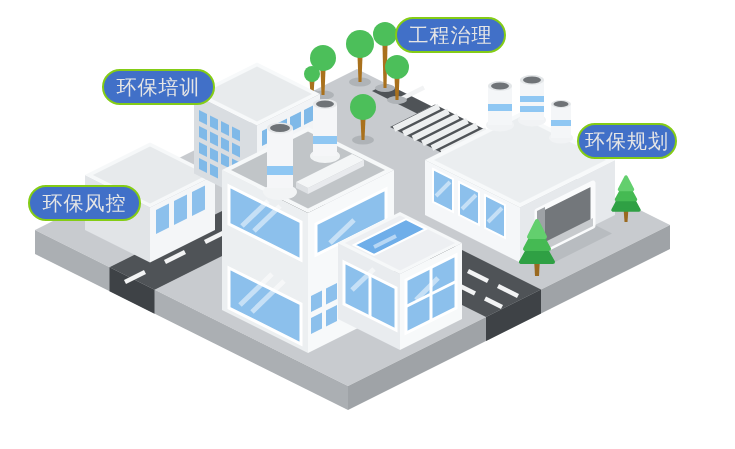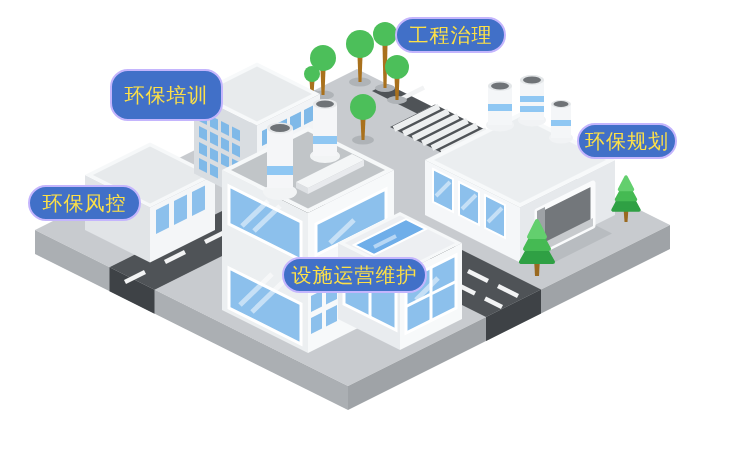--- a/index.html
+++ b/index.html
@@ -1,24 +1,24 @@
 <!DOCTYPE html>
 <html><head>
 <meta charset="utf-8">
 <style>
   html,body{margin:0;padding:0;background:#ffffff;}
   .stage{position:relative;width:735px;height:449px;background:#ffffff;overflow:hidden;
          font-family:"DejaVu Sans","Liberation Sans",sans-serif;}
   .scene{position:absolute;left:0;top:0;}
   .chip{position:absolute;display:flex;align-items:center;justify-content:center;
-        background:#4170C8;border:2px solid #c4b5fd;border-radius:18px;
-        color:#fde047;font-size:20px;letter-spacing:1px;box-sizing:border-box;
+        background:#4170C8;border:2px solid #84cc16;border-radius:18px;
+        color:#e5e5e5;font-size:20px;letter-spacing:1px;box-sizing:border-box;
         cursor:pointer;user-select:none;white-space:nowrap;}
   .chip-gczl{left:395px;top:17px;width:111px;height:36px;}
-  .chip-hbpx{left:110px;top:69px;width:113px;height:52px;}
+  .chip-hbpx{left:102px;top:69px;width:113px;height:36px;}
   .chip-hbgh{left:577px;top:123px;width:100px;height:36px;}
   .chip-hbfk{left:28px;top:185px;width:113px;height:36px;}
   .chip-ssyy{left:282px;top:257px;width:145px;height:36px;}
 </style>
 </head>
 <body>
 
 <div class="stage">
 
 <svg class="scene" width="735" height="449" viewBox="0 0 735 449" xmlns="http://www.w3.org/2000/svg">
@@ -220,14 +220,13 @@
       <polygon points="616.5,199.5 635.5,199.5 629,187.5 623,187.5" fill="#45BA53" stroke="#45BA53" stroke-width="3.5" stroke-linejoin="round"></polygon>
       <polygon points="619.5,189.5 632.5,189.5 626,177" fill="#63CF6E" stroke="#63CF6E" stroke-width="3.5" stroke-linejoin="round"></polygon>
     </g>
   </g>
 </svg>
 
   <div class="chip chip-gczl">工程治理</div>
   <div class="chip chip-hbpx">环保培训</div>
   <div class="chip chip-hbgh">环保规划</div>
   <div class="chip chip-hbfk">环保风控</div>
-  <div class="chip chip-ssyy">设施运营维护</div>
 </div>
 
 </body></html>

